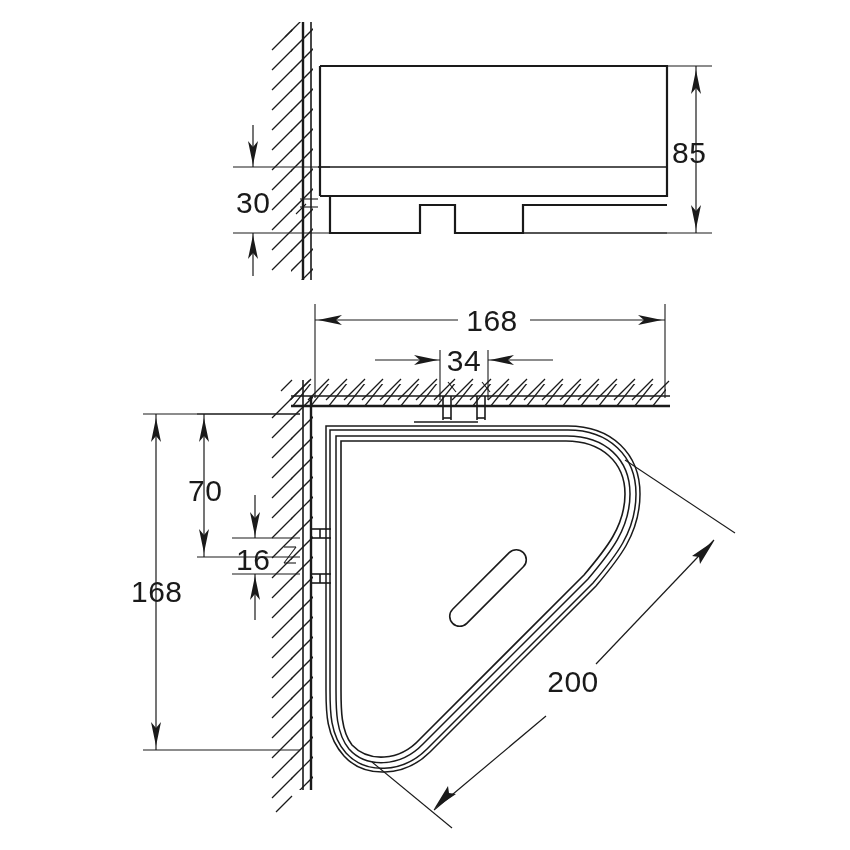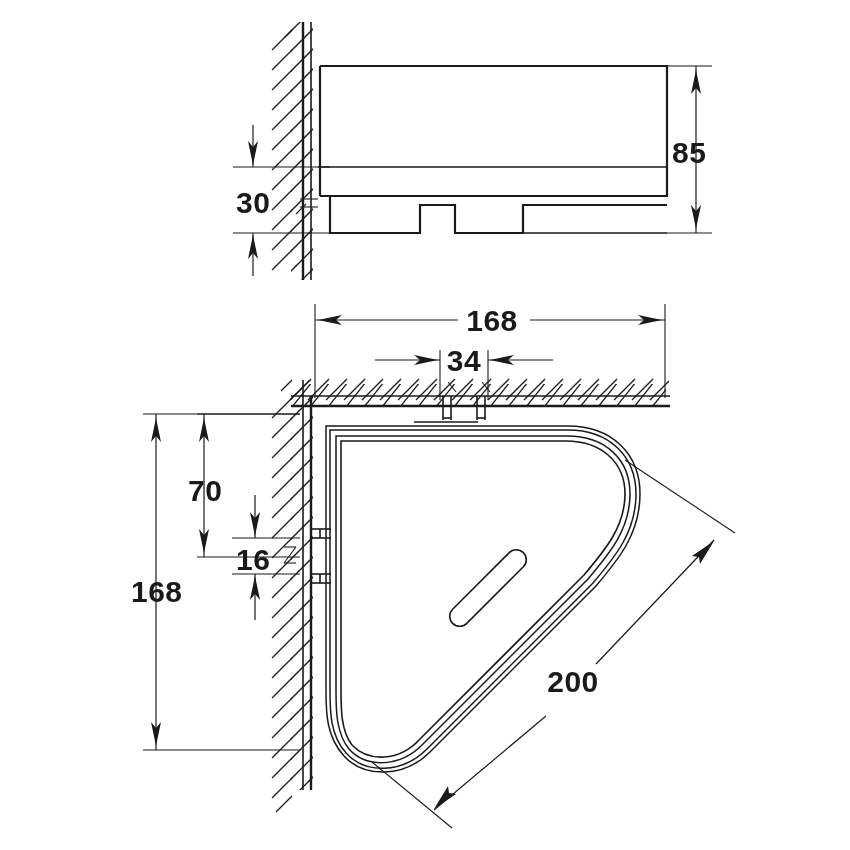--- a/index.html
+++ b/index.html
@@ -11,21 +11,20 @@
     width: 850px;
     height: 850px;
     overflow: hidden;
     font-family: "Liberation Sans", sans-serif;
   }
   #drawing-root {
     position: relative;
     width: 718px;
     height: 850px;
     background: #ffffff;
-    font-weight: bold;
   }
   svg.tech-drawing {
     display: block;
     width: 850px;
     height: 850px;
   }
   .ln {
     stroke: #1a1a1a;
     fill: none;
     stroke-linecap: butt;

